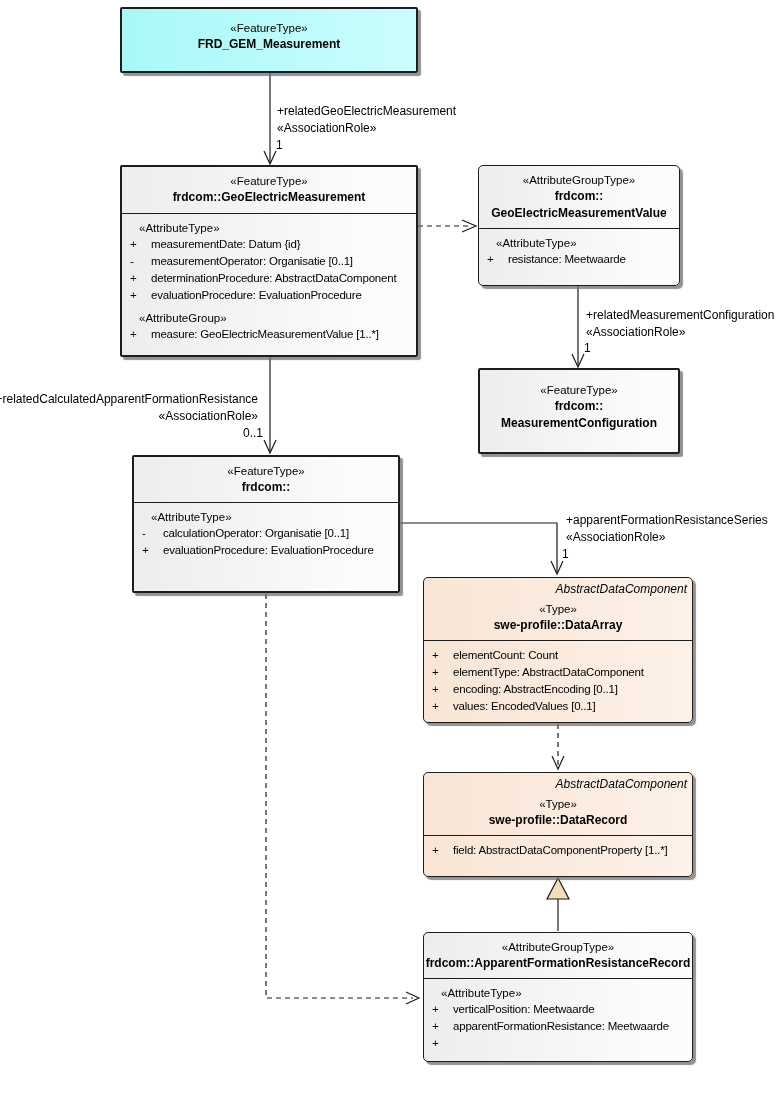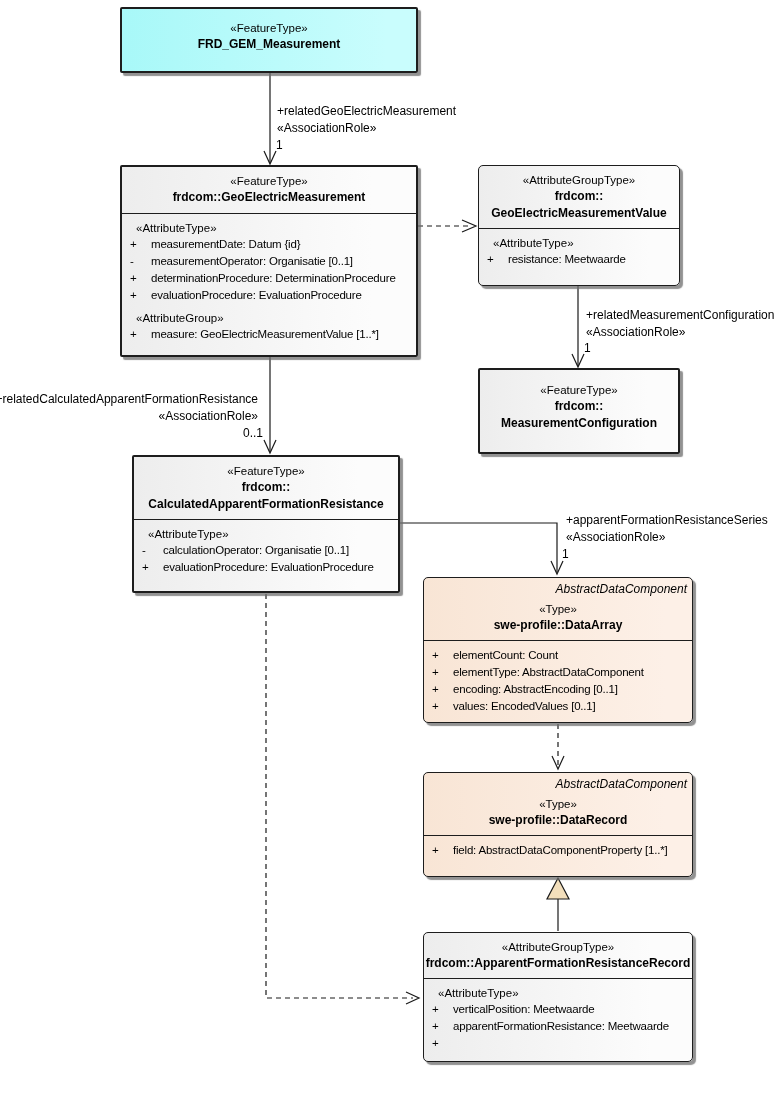--- a/index.html
+++ b/index.html
@@ -22,21 +22,21 @@
   }
   .uml-box.thick{border-width:2px;border-radius:2px;}
   .uml-box.cyan{background:linear-gradient(90deg,var(--node_cyan,#a8f8f8) 0%,#c9fdfd 90%);}
   .uml-box.peach{background:linear-gradient(90deg,var(--node_peach,#f8e5d5) 0%,#fdf0e7 90%);}
 
   .hdr{text-align:center;padding-top:6px;}
   .hdr .stereo{font-size:11.5px;line-height:16px;}
   .hdr .cname{font-size:12px;font-weight:bold;line-height:17px;}
   .hdr .parent{font-size:12px;font-style:italic;text-align:right;line-height:15px;padding:0 5px 4px 0;}
   .bdy{border-top:1.5px solid #1d1d1d;padding-top:6px;padding-bottom:6px;}
-  .sec-h{font-size:11.5px;line-height:16px;padding-left:0;margin-left:14px;}
+  .sec-h{font-size:11.5px;line-height:16px;padding-left:17px;}
   .sec-gap{height:6px;}
   .attr-row{display:flex;font-size:11.5px;line-height:17px;letter-spacing:-0.2px;padding-left:8px;}
   .attr-row .vis{width:21px;flex:0 0 21px;}
   .attr-row .txt{white-space:nowrap;}
 
   .edge-label{position:absolute;font-size:12px;white-space:nowrap;line-height:15px;}
   .edge-label.right{text-align:right;}
 </style>
 </head>
 <body>
@@ -86,21 +86,21 @@
       <div class="attr-row">
         <span class="vis">+</span>
         <span class="txt">measurementDate: Datum {id}</span>
       </div>
       <div class="attr-row">
         <span class="vis">-</span>
         <span class="txt">measurementOperator: Organisatie [0..1]</span>
       </div>
       <div class="attr-row">
         <span class="vis">+</span>
-        <span class="txt">determinationProcedure: DeterminationProcedure</span>
+        <span class="txt">determinationProcedure: AbstractDataComponent</span>
       </div>
       <div class="attr-row">
         <span class="vis">+</span>
         <span class="txt">evaluationProcedure: EvaluationProcedure</span>
       </div>
       <div class="sec-gap"></div>
       <div class="sec-h">«AttributeGroup»</div>
       <div class="attr-row">
         <span class="vis">+</span>
         <span class="txt">measure: GeoElectricMeasurementValue [1..*]</span>
@@ -128,21 +128,20 @@
       <div class="stereo">«FeatureType»</div>
       <div class="cname">frdcom::</div>
       <div class="cname">MeasurementConfiguration</div>
     </div>
   </div>
 
   <div class="uml-box thick" style="left:132px;top:455px;width:268px;height:138px;">
     <div class="hdr">
       <div class="stereo">«FeatureType»</div>
       <div class="cname">frdcom::</div>
-      <div class="cname">CalculatedApparentFormationResistance</div>
     </div>
     <div class="bdy" style="margin-top:6px;">
       <div class="sec-h">«AttributeType»</div>
       <div class="attr-row">
         <span class="vis">-</span>
         <span class="txt">calculationOperator: Organisatie [0..1]</span>
       </div>
       <div class="attr-row">
         <span class="vis">+</span>
         <span class="txt">evaluationProcedure: EvaluationProcedure</span>

